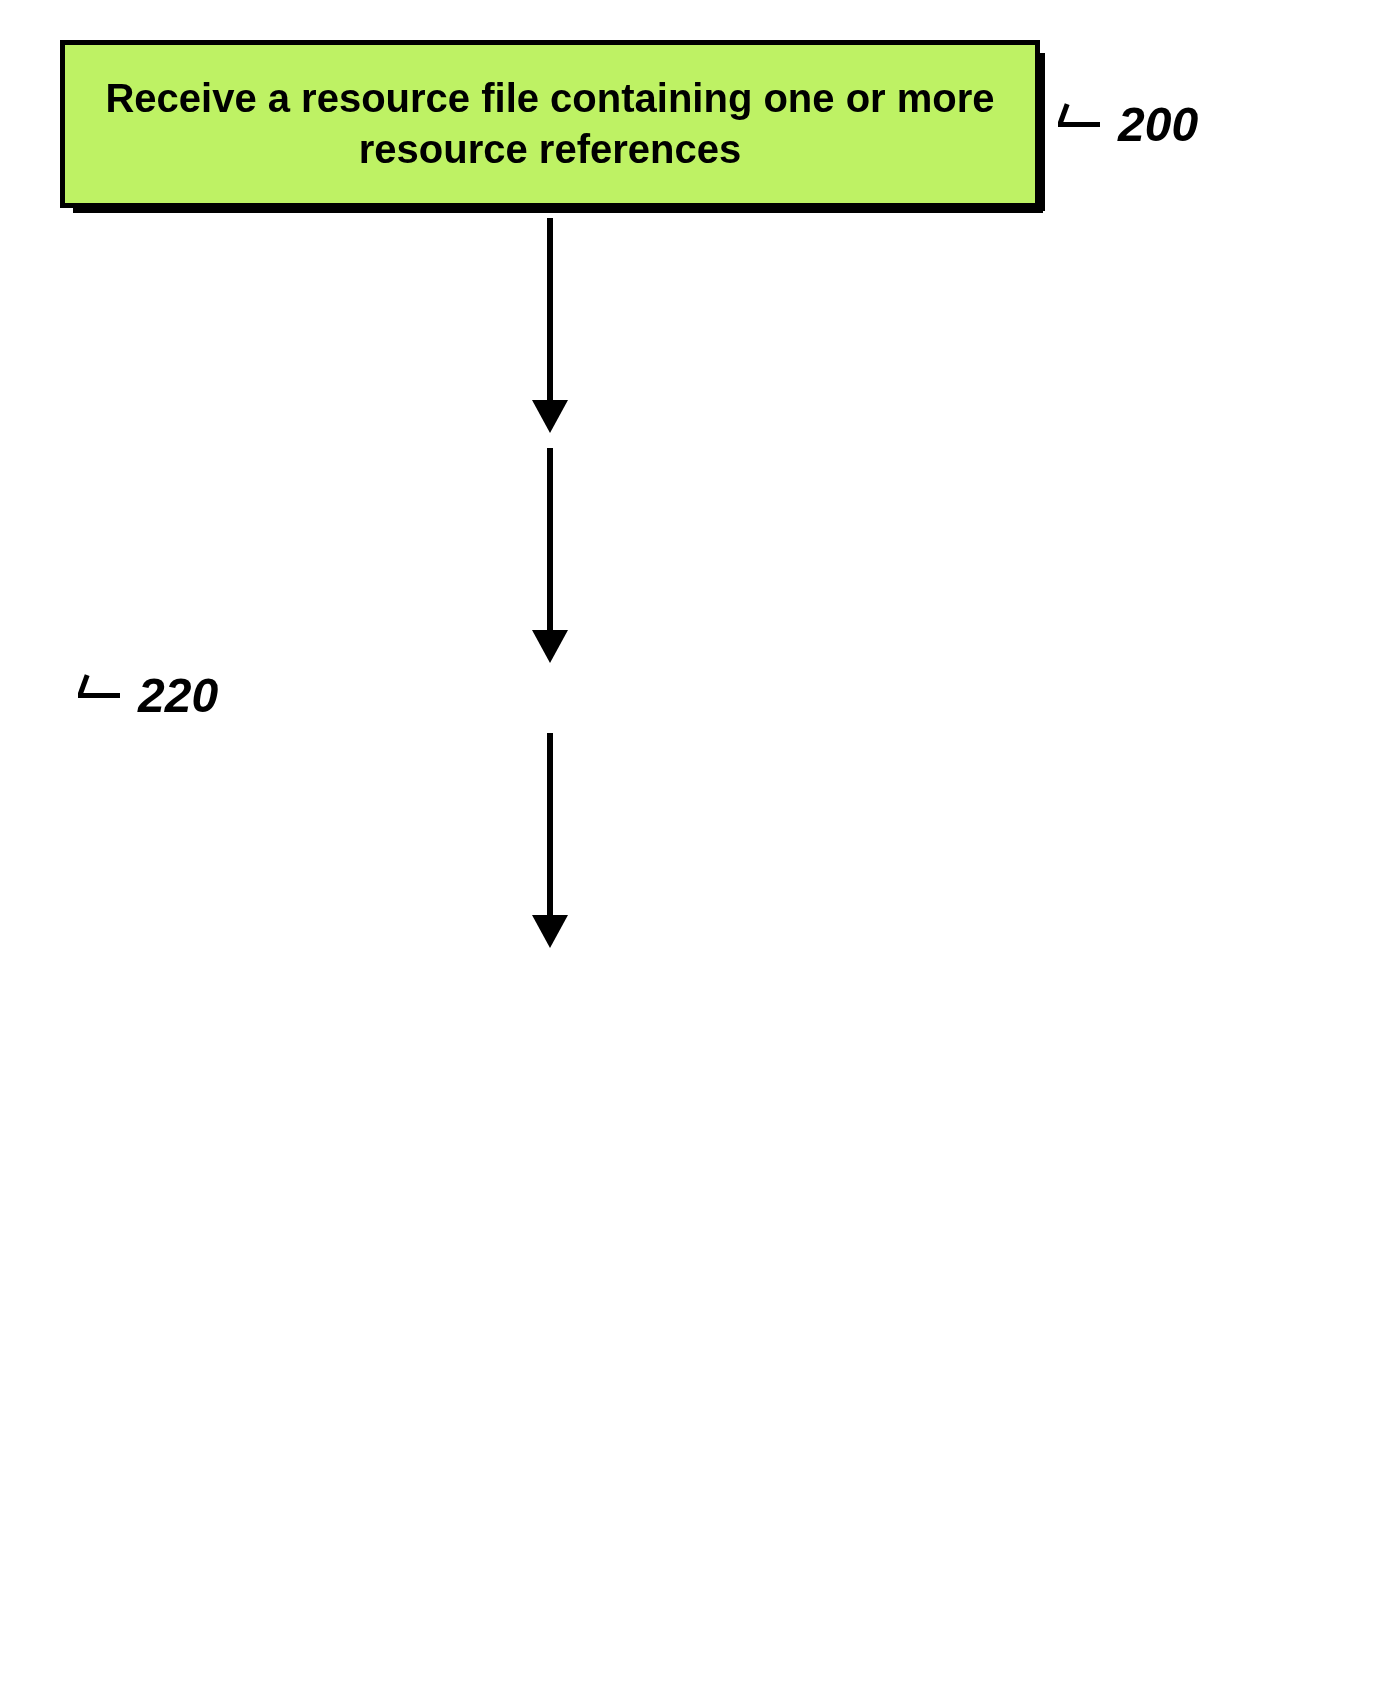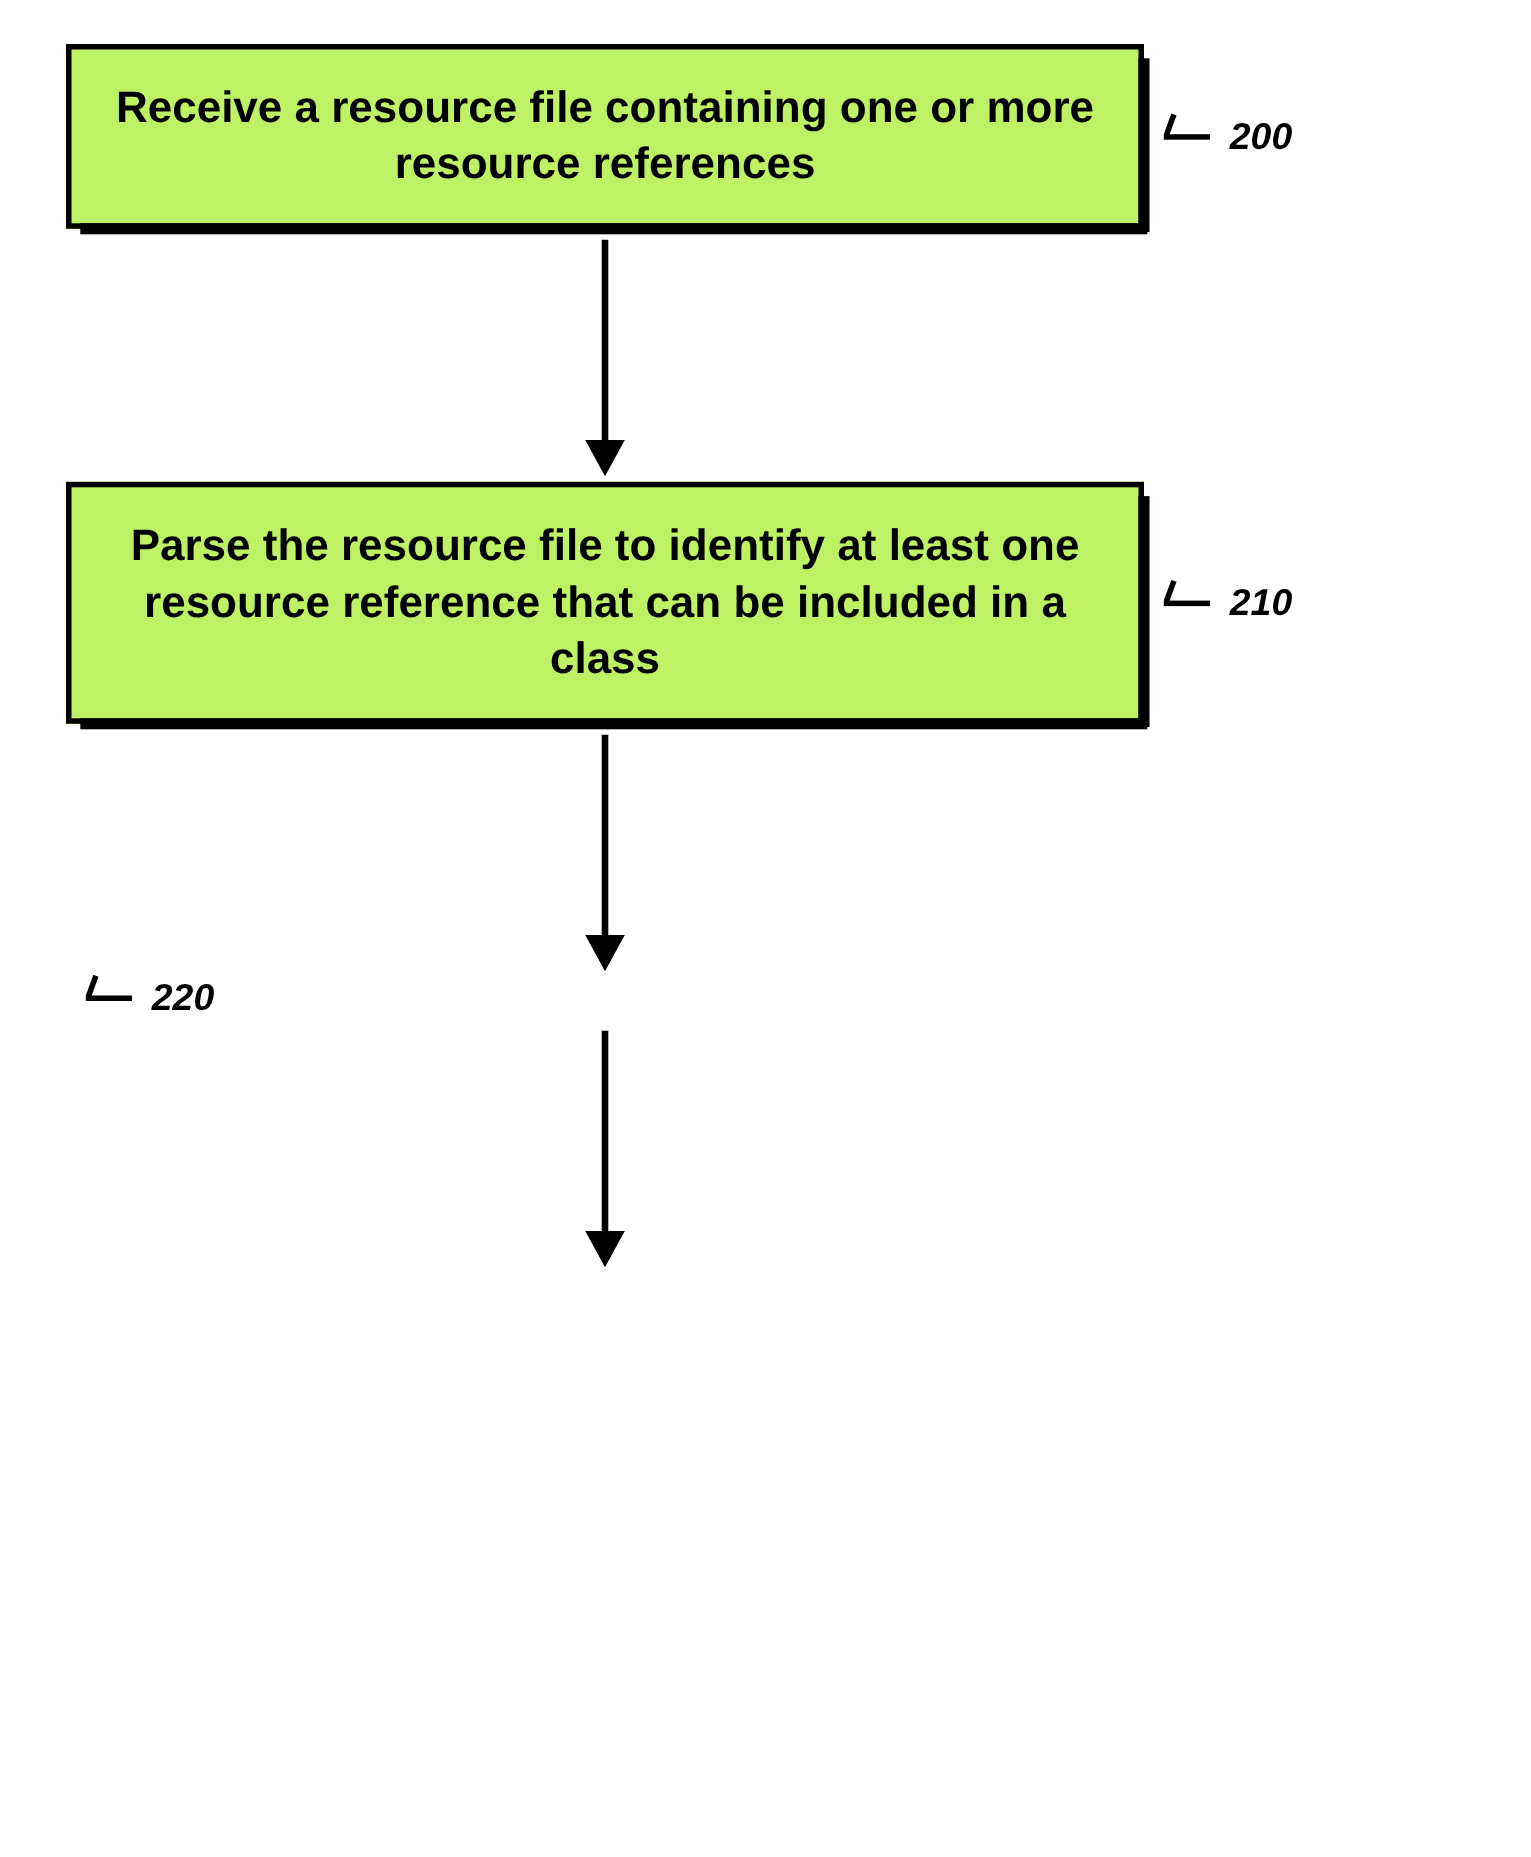--- a/index.html
+++ b/index.html
@@ -71,21 +71,21 @@
     position: absolute;
     left: 0;
     top: -20px;
     width: 5px;
     height: 20px;
     background: #000;
     transform: rotate(20deg);
     transform-origin: bottom left;
   }
   .ref-label {
-    font-size: 34px;
+    font-size: 48px;
     font-weight: bold;
     font-style: italic;
     margin-left: 18px;
     color: #000;
   }
   .arrow-col {
     width: 980px;
     display: flex;
     justify-content: center;
   }
@@ -108,29 +108,20 @@
     </div>
   </div>
 
   <div class="arrow-col">
     <svg class="arrow" width="60" height="230" viewBox="0 0 60 230">
       <line x1="30" y1="10" x2="30" y2="200" stroke="#000" stroke-width="6"></line>
       <polygon points="30,225 12,192 48,192" fill="#000"></polygon>
     </svg>
   </div>
 
-  <div class="step-row">
-    <div class="box">
-      <div class="box-text">Parse the resource file to identify at least one resource reference that can be included in a class</div>
-    </div>
-    <div class="label-wrap">
-      <div class="tick"></div>
-      <div class="ref-label">210</div>
-    </div>
-  </div>
 
   <div class="arrow-col">
     <svg class="arrow" width="60" height="230" viewBox="0 0 60 230">
       <line x1="30" y1="10" x2="30" y2="200" stroke="#000" stroke-width="6"></line>
       <polygon points="30,225 12,192 48,192" fill="#000"></polygon>
     </svg>
   </div>
 
   <div class="step-row">
     <div class="label-wrap">

